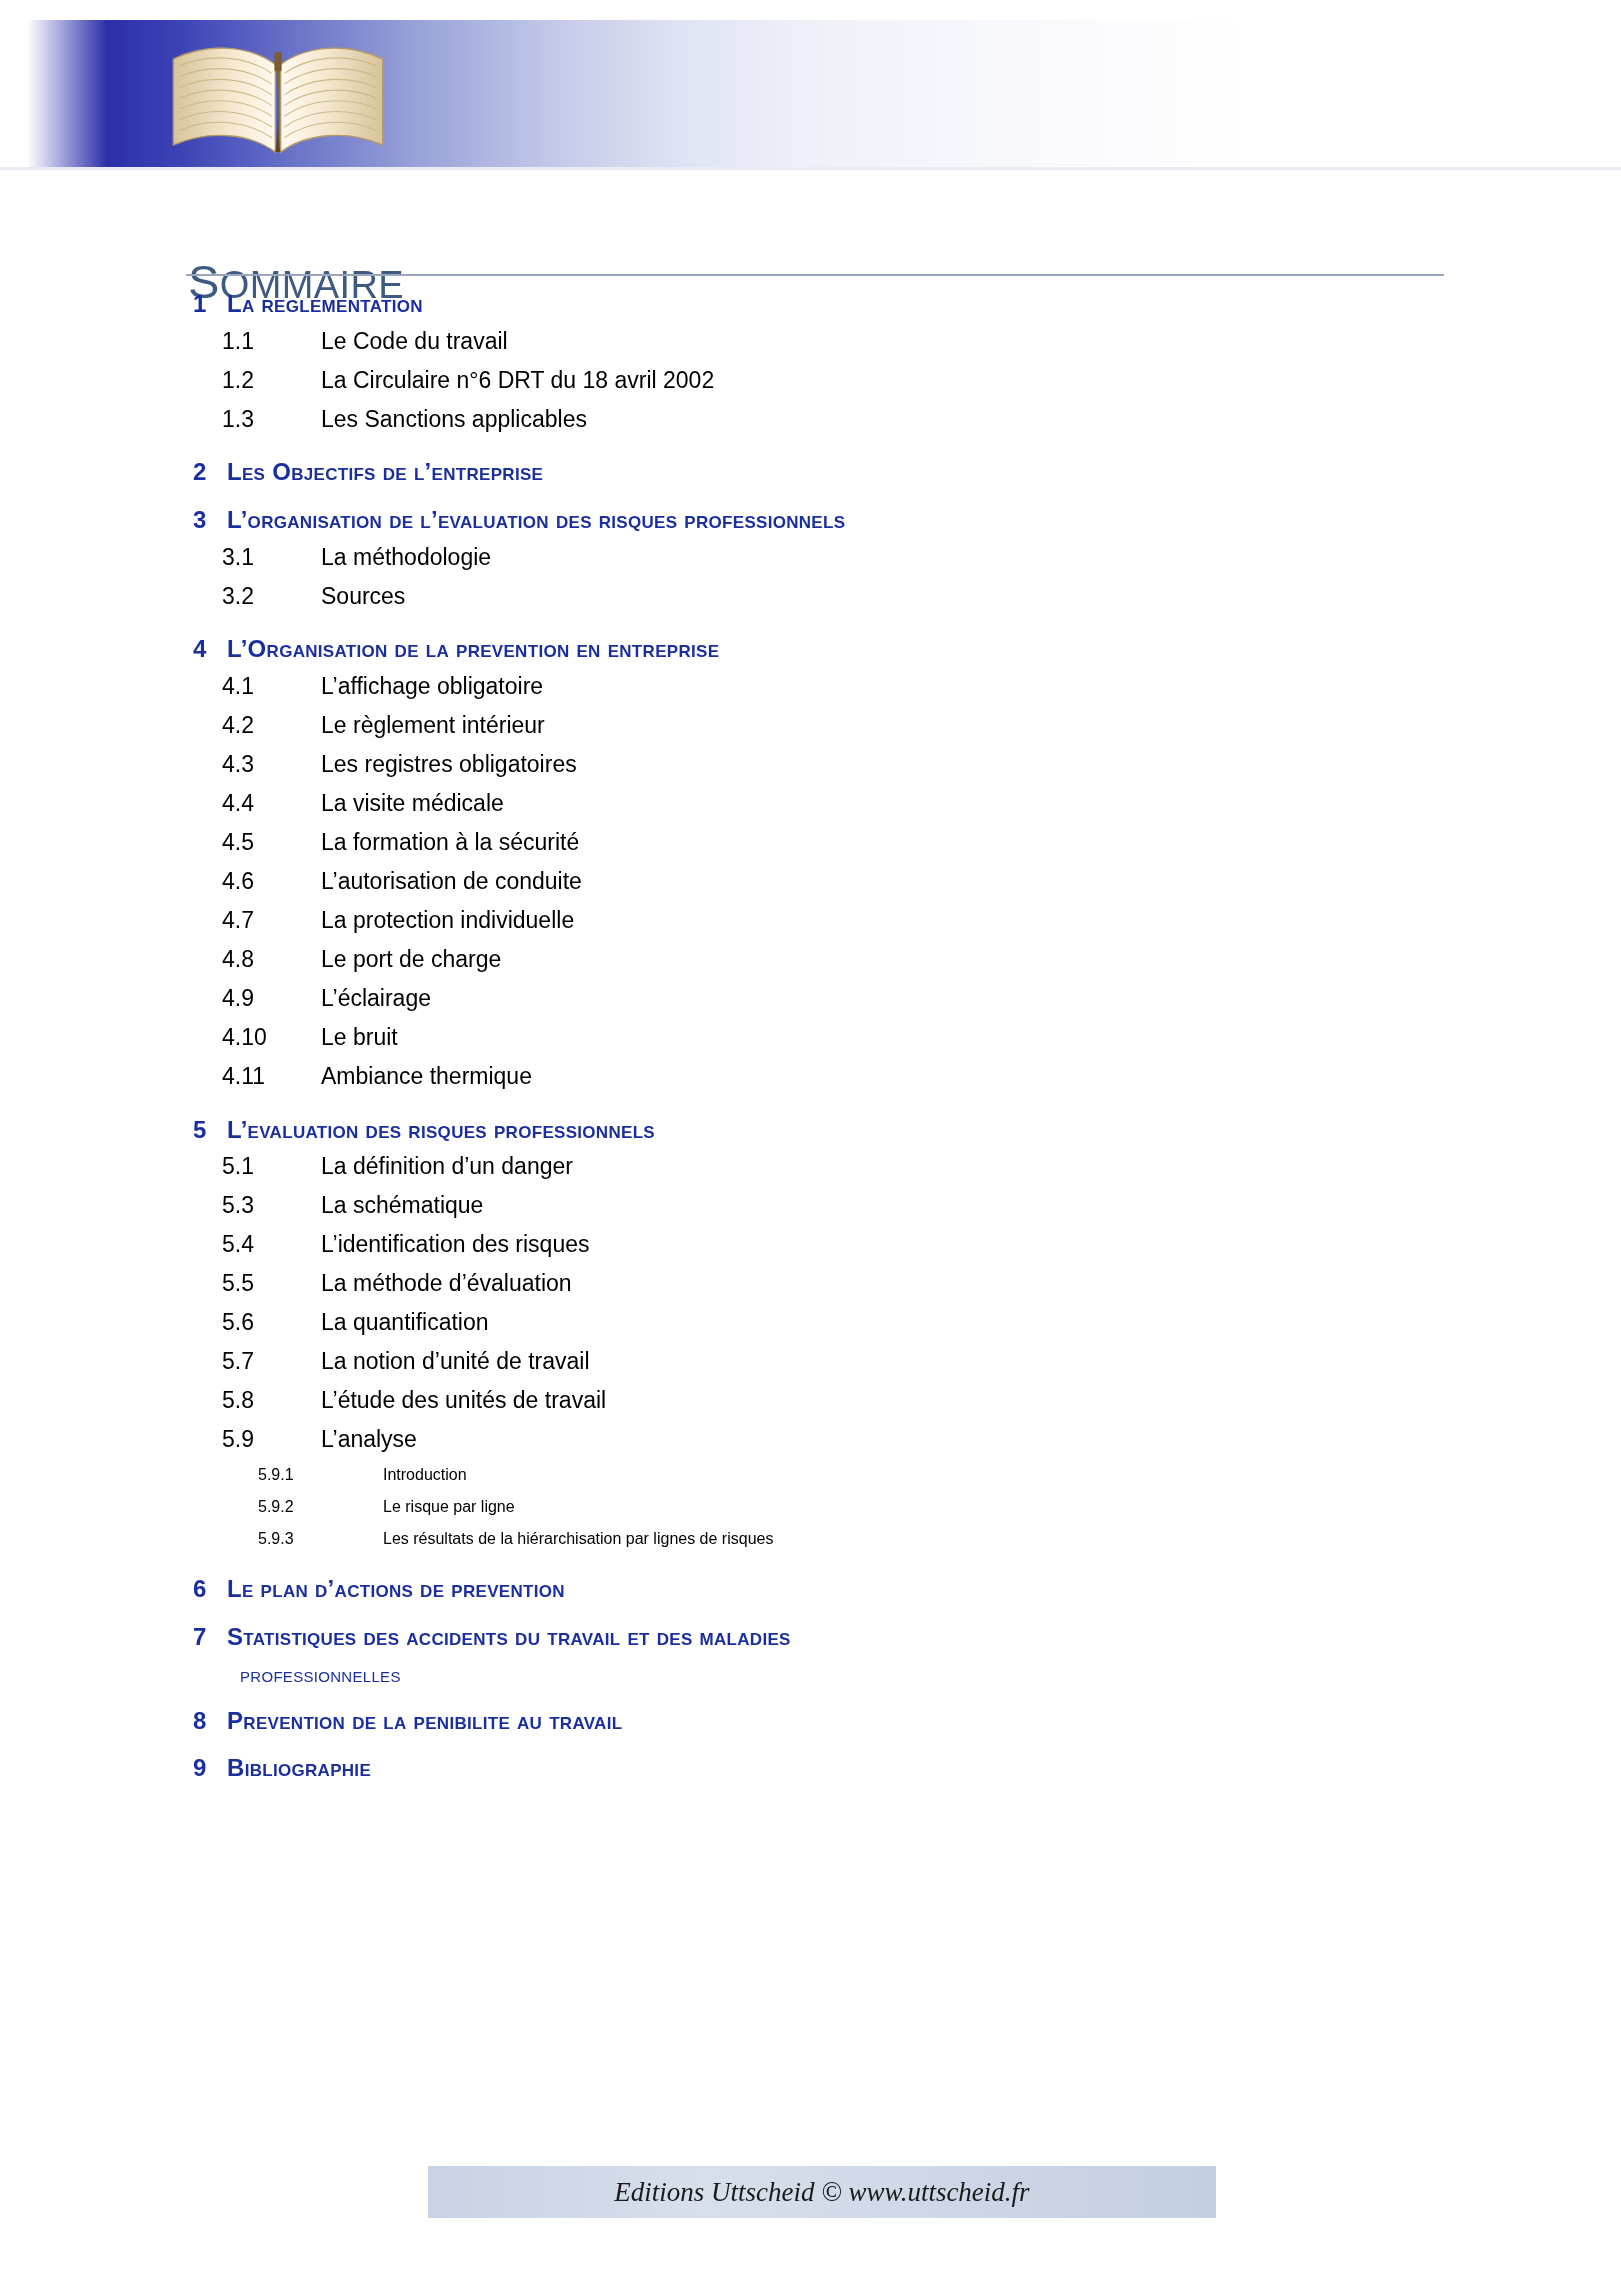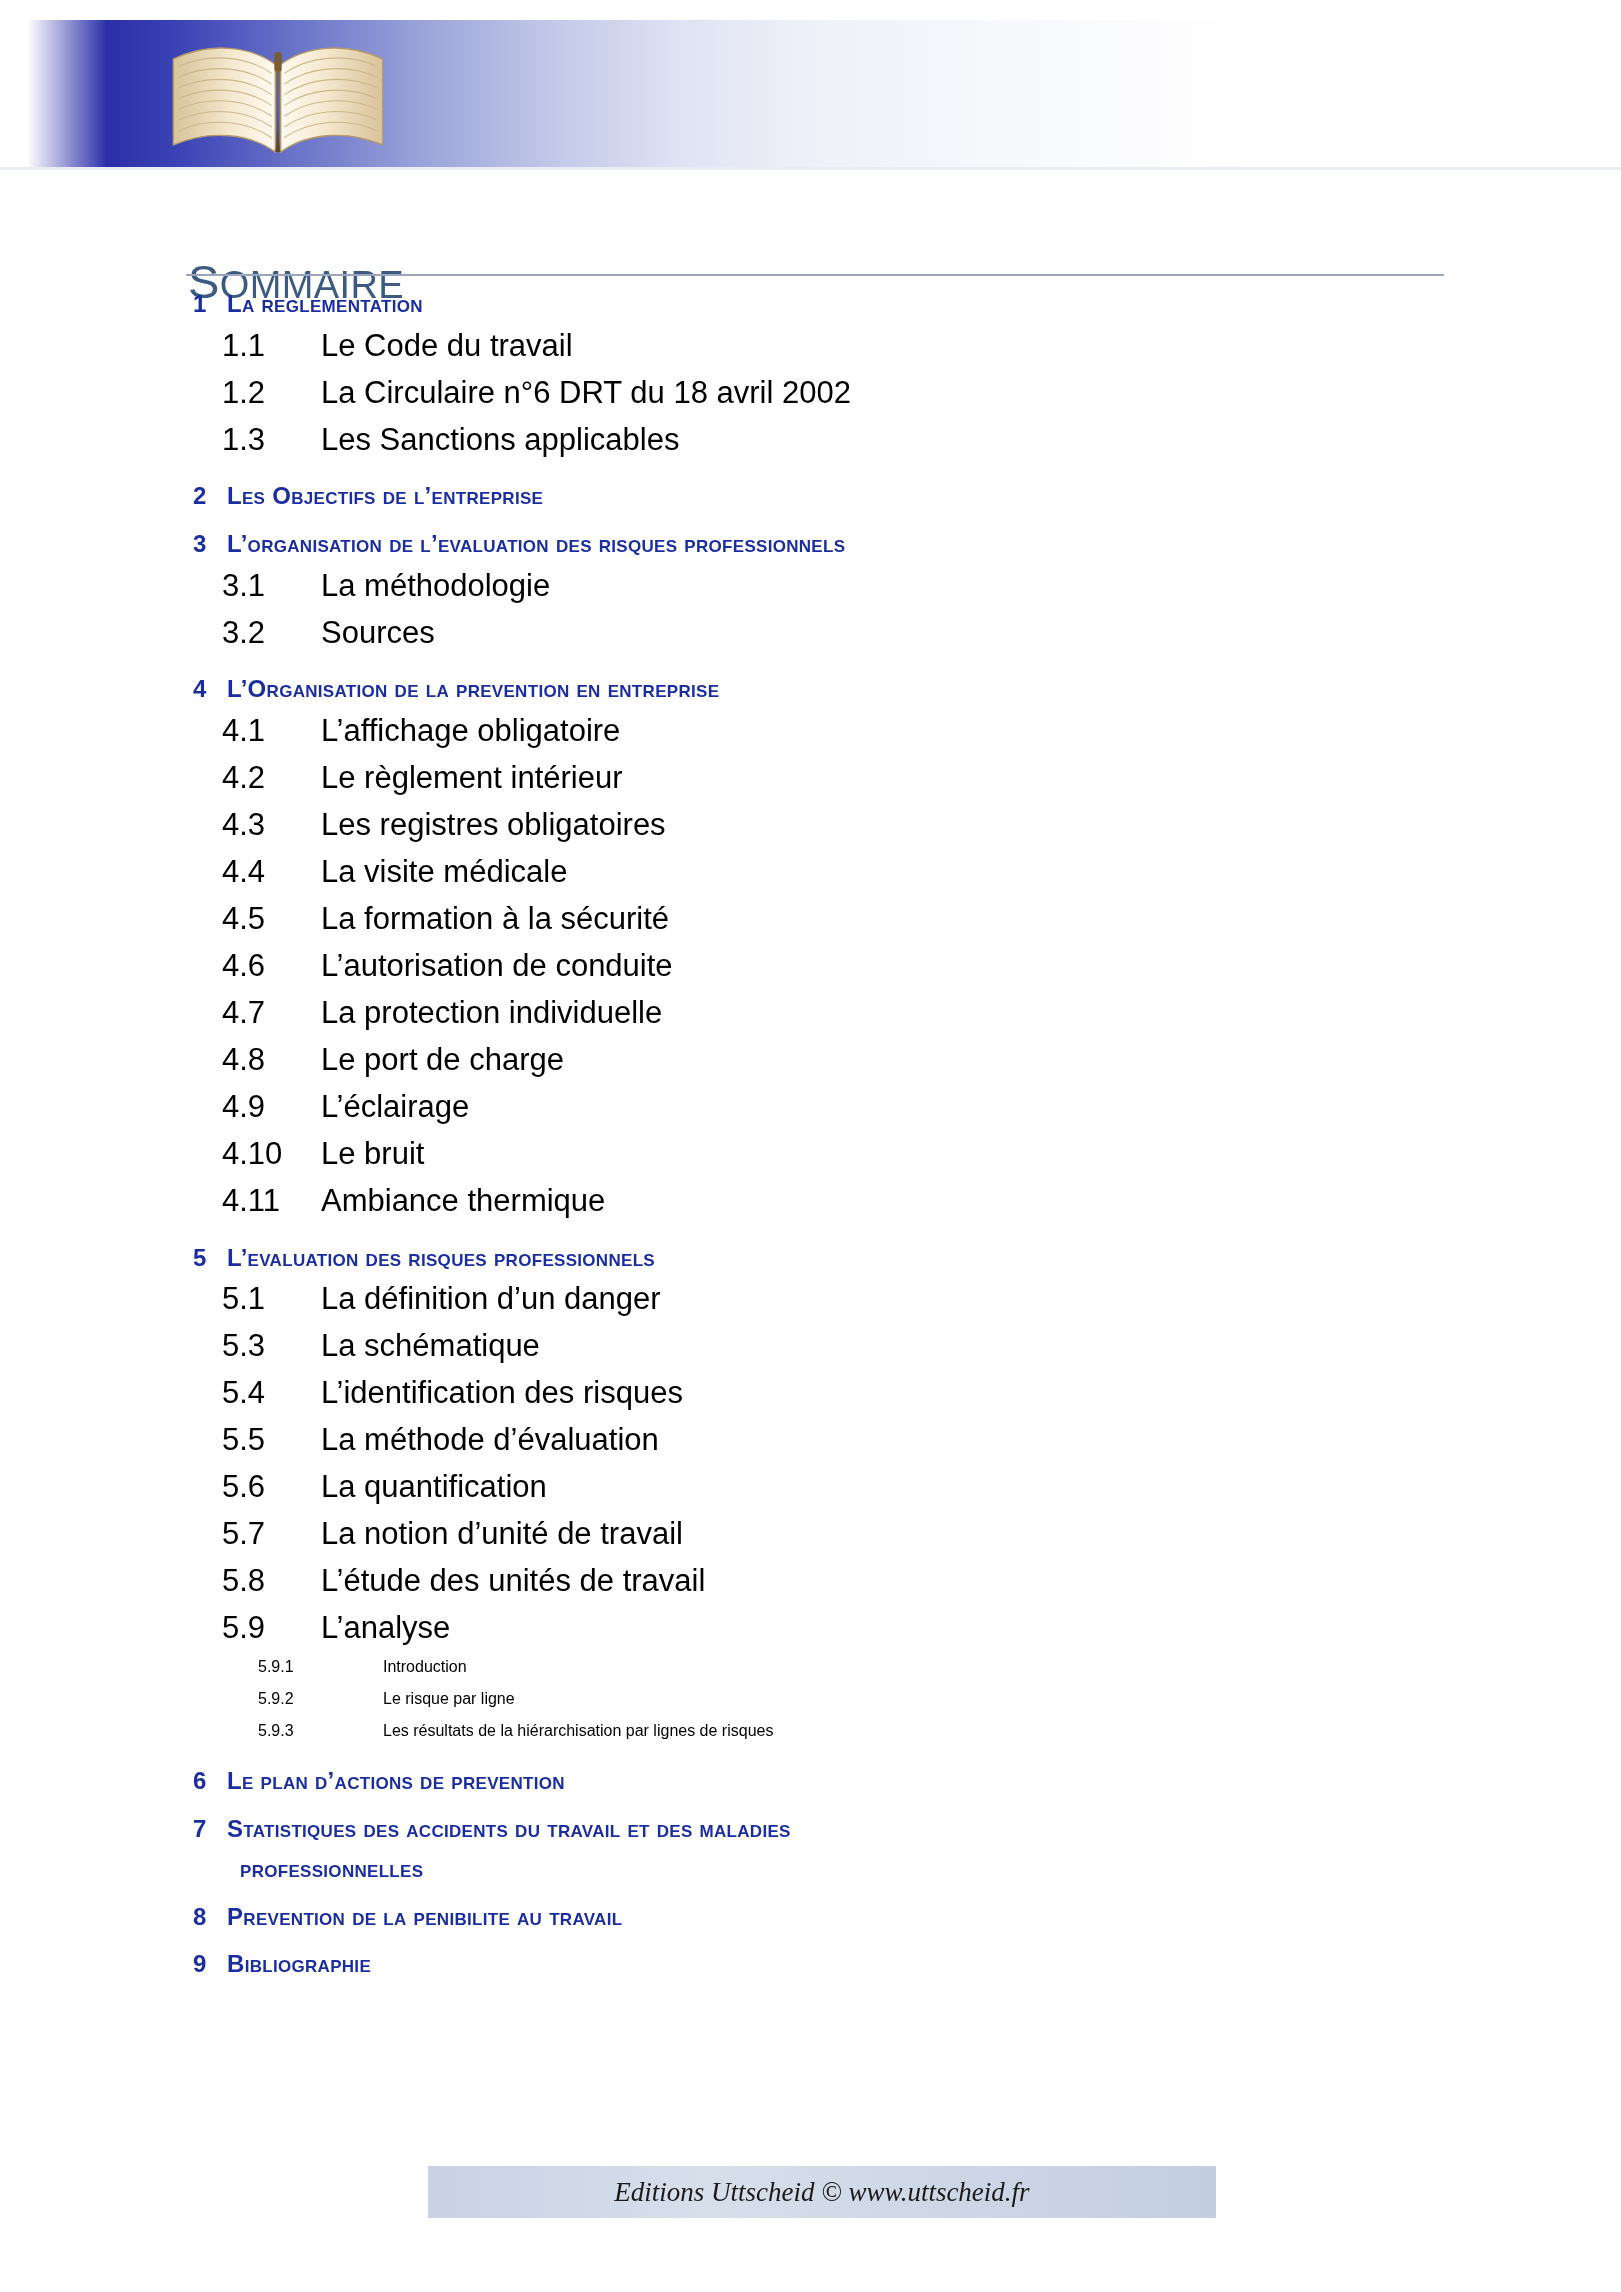--- a/index.html
+++ b/index.html
@@ -119,34 +119,34 @@
     flex: 0 0 34px;
     font-variant: normal;
     font-size: 24px;
   }
 
   .lvl1-wrap { margin-top: 19.7px; }
 
   
   .lvl1-cont {
     color: #1b2ea0;
-    font-weight: bold;
+    font-weight: normal;
     font-variant: small-caps;
-    font-size: 24px;
+    font-size: 21px;
     letter-spacing: 0.3px;
     padding-left: 240px;
     margin-top: 12.5px;
   }
 
   
   .lvl2 {
     display: flex;
     align-items: baseline;
     color: #000000;
-    font-size: 31px;
+    font-size: 23px;
     padding-left: 222px;
     margin: 0;
     line-height: 1.0;
     padding-top: 8px;
     padding-bottom: 8px;
   }
   .lvl2 .num {
     width: 99px;
     flex: 0 0 99px;
   }

